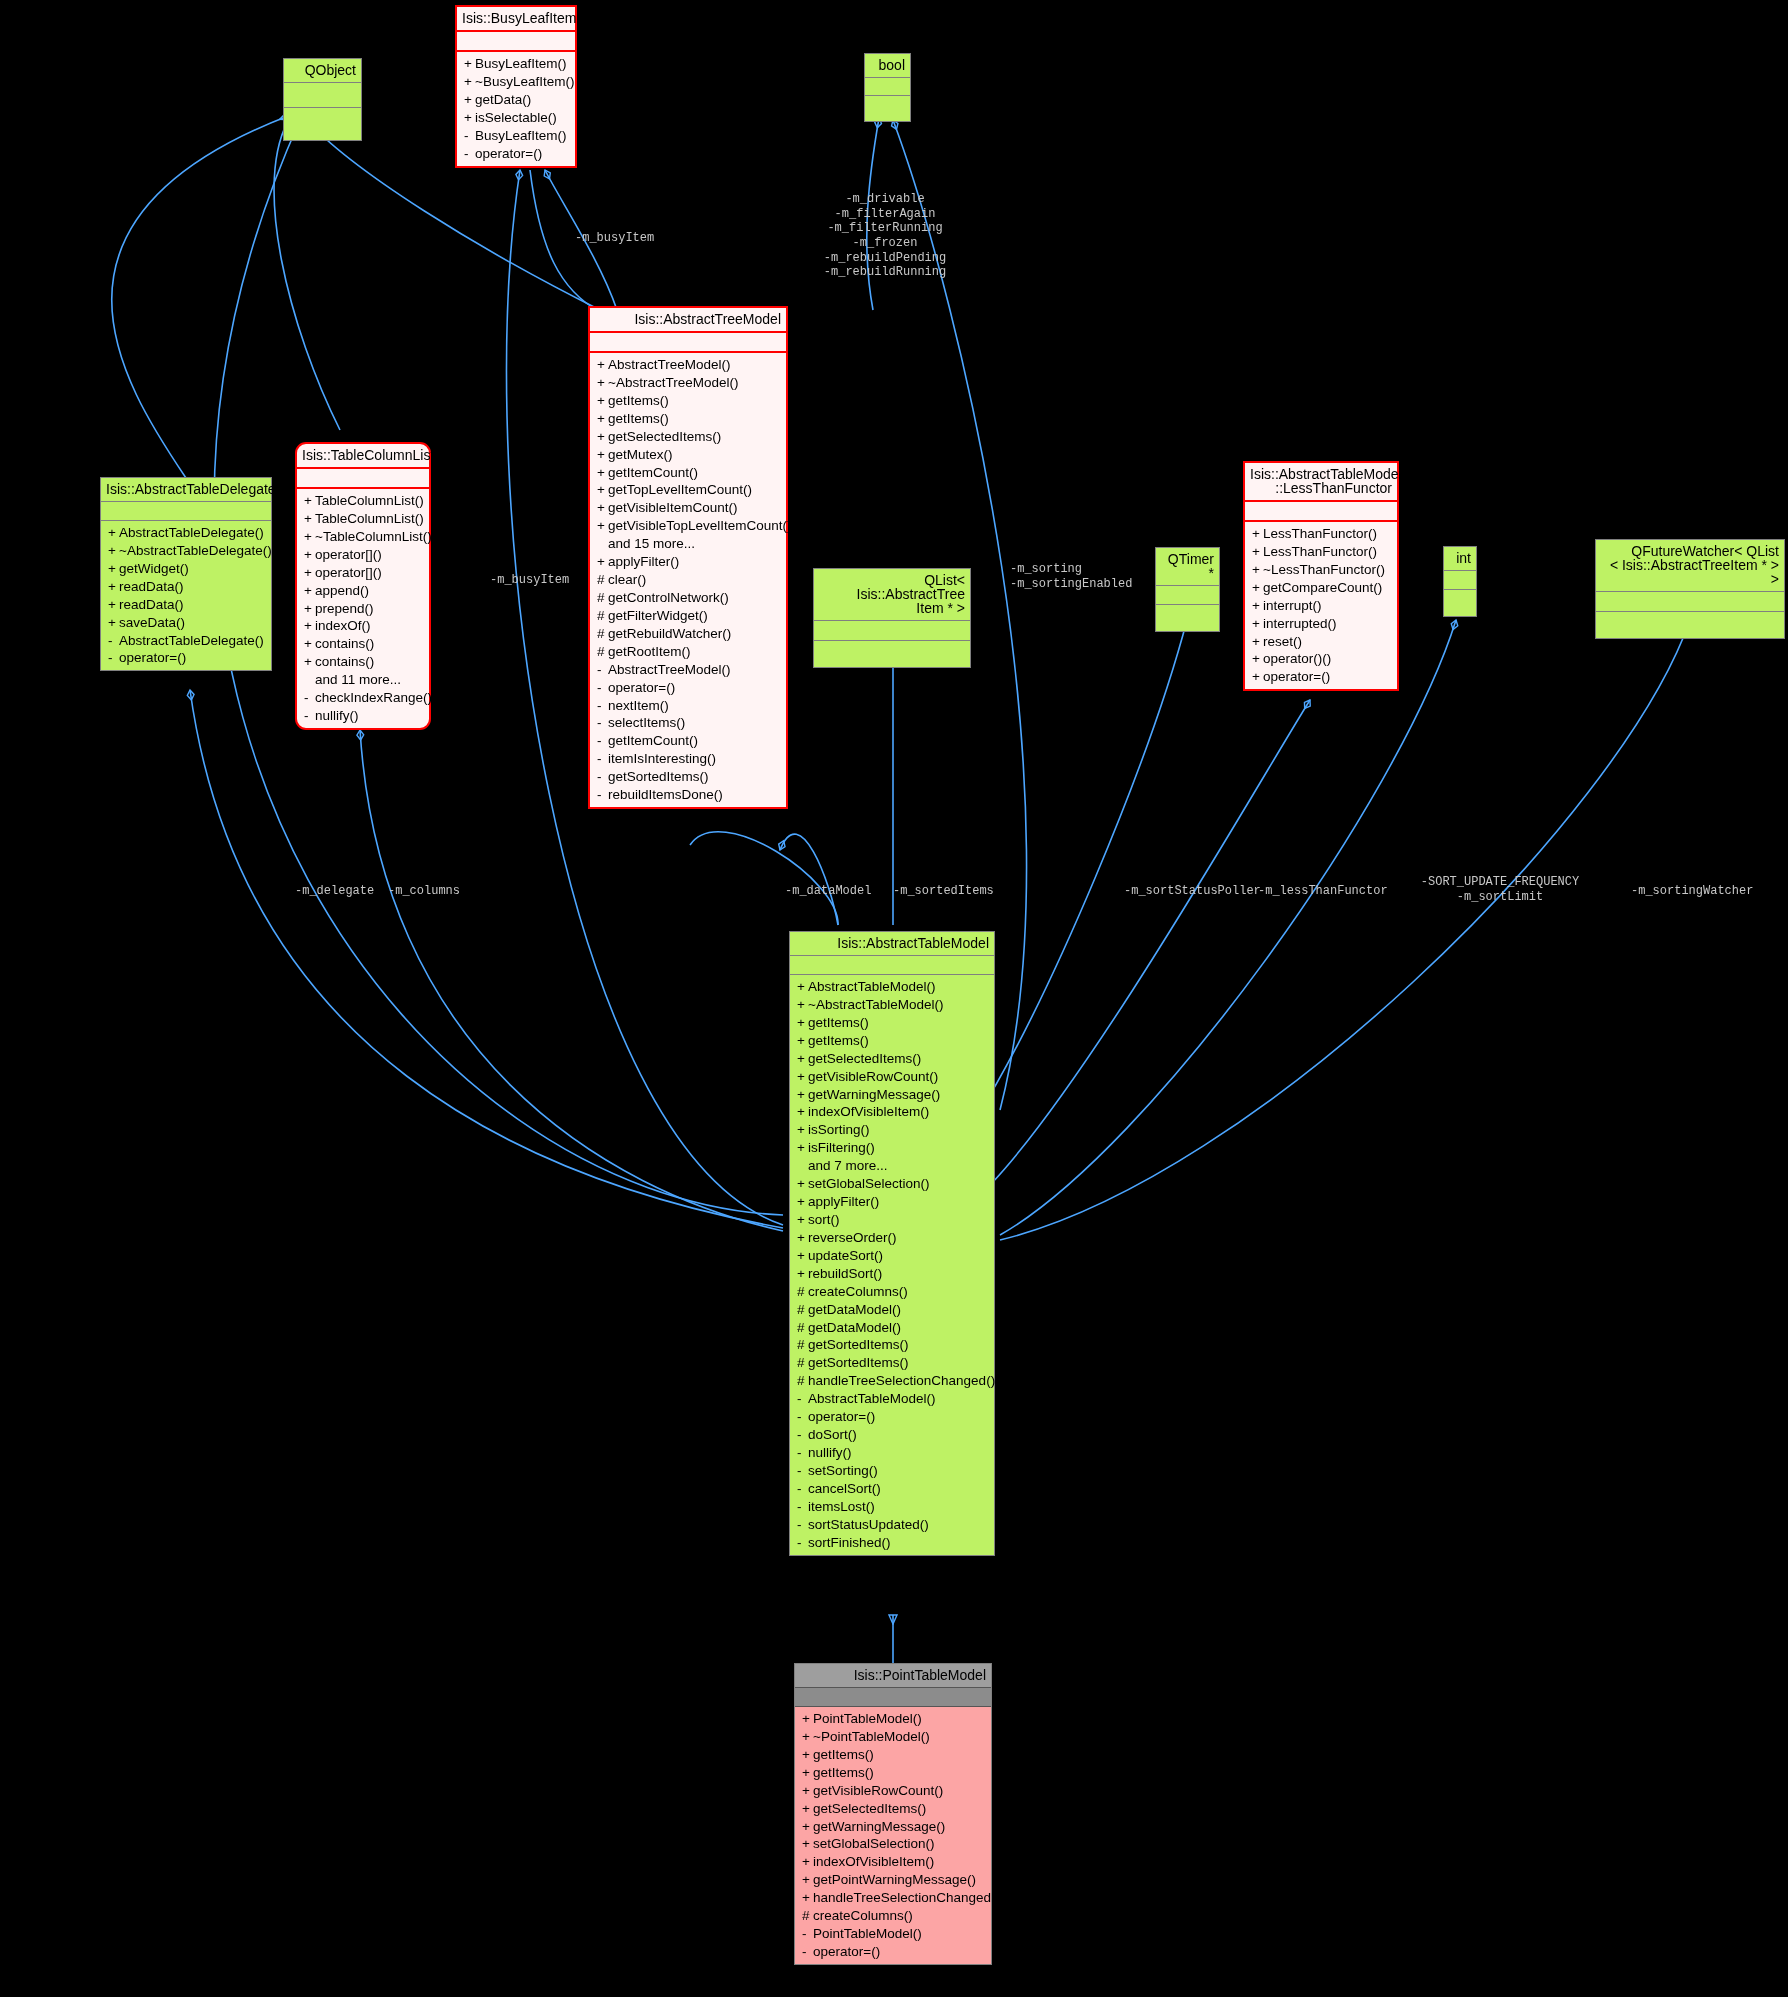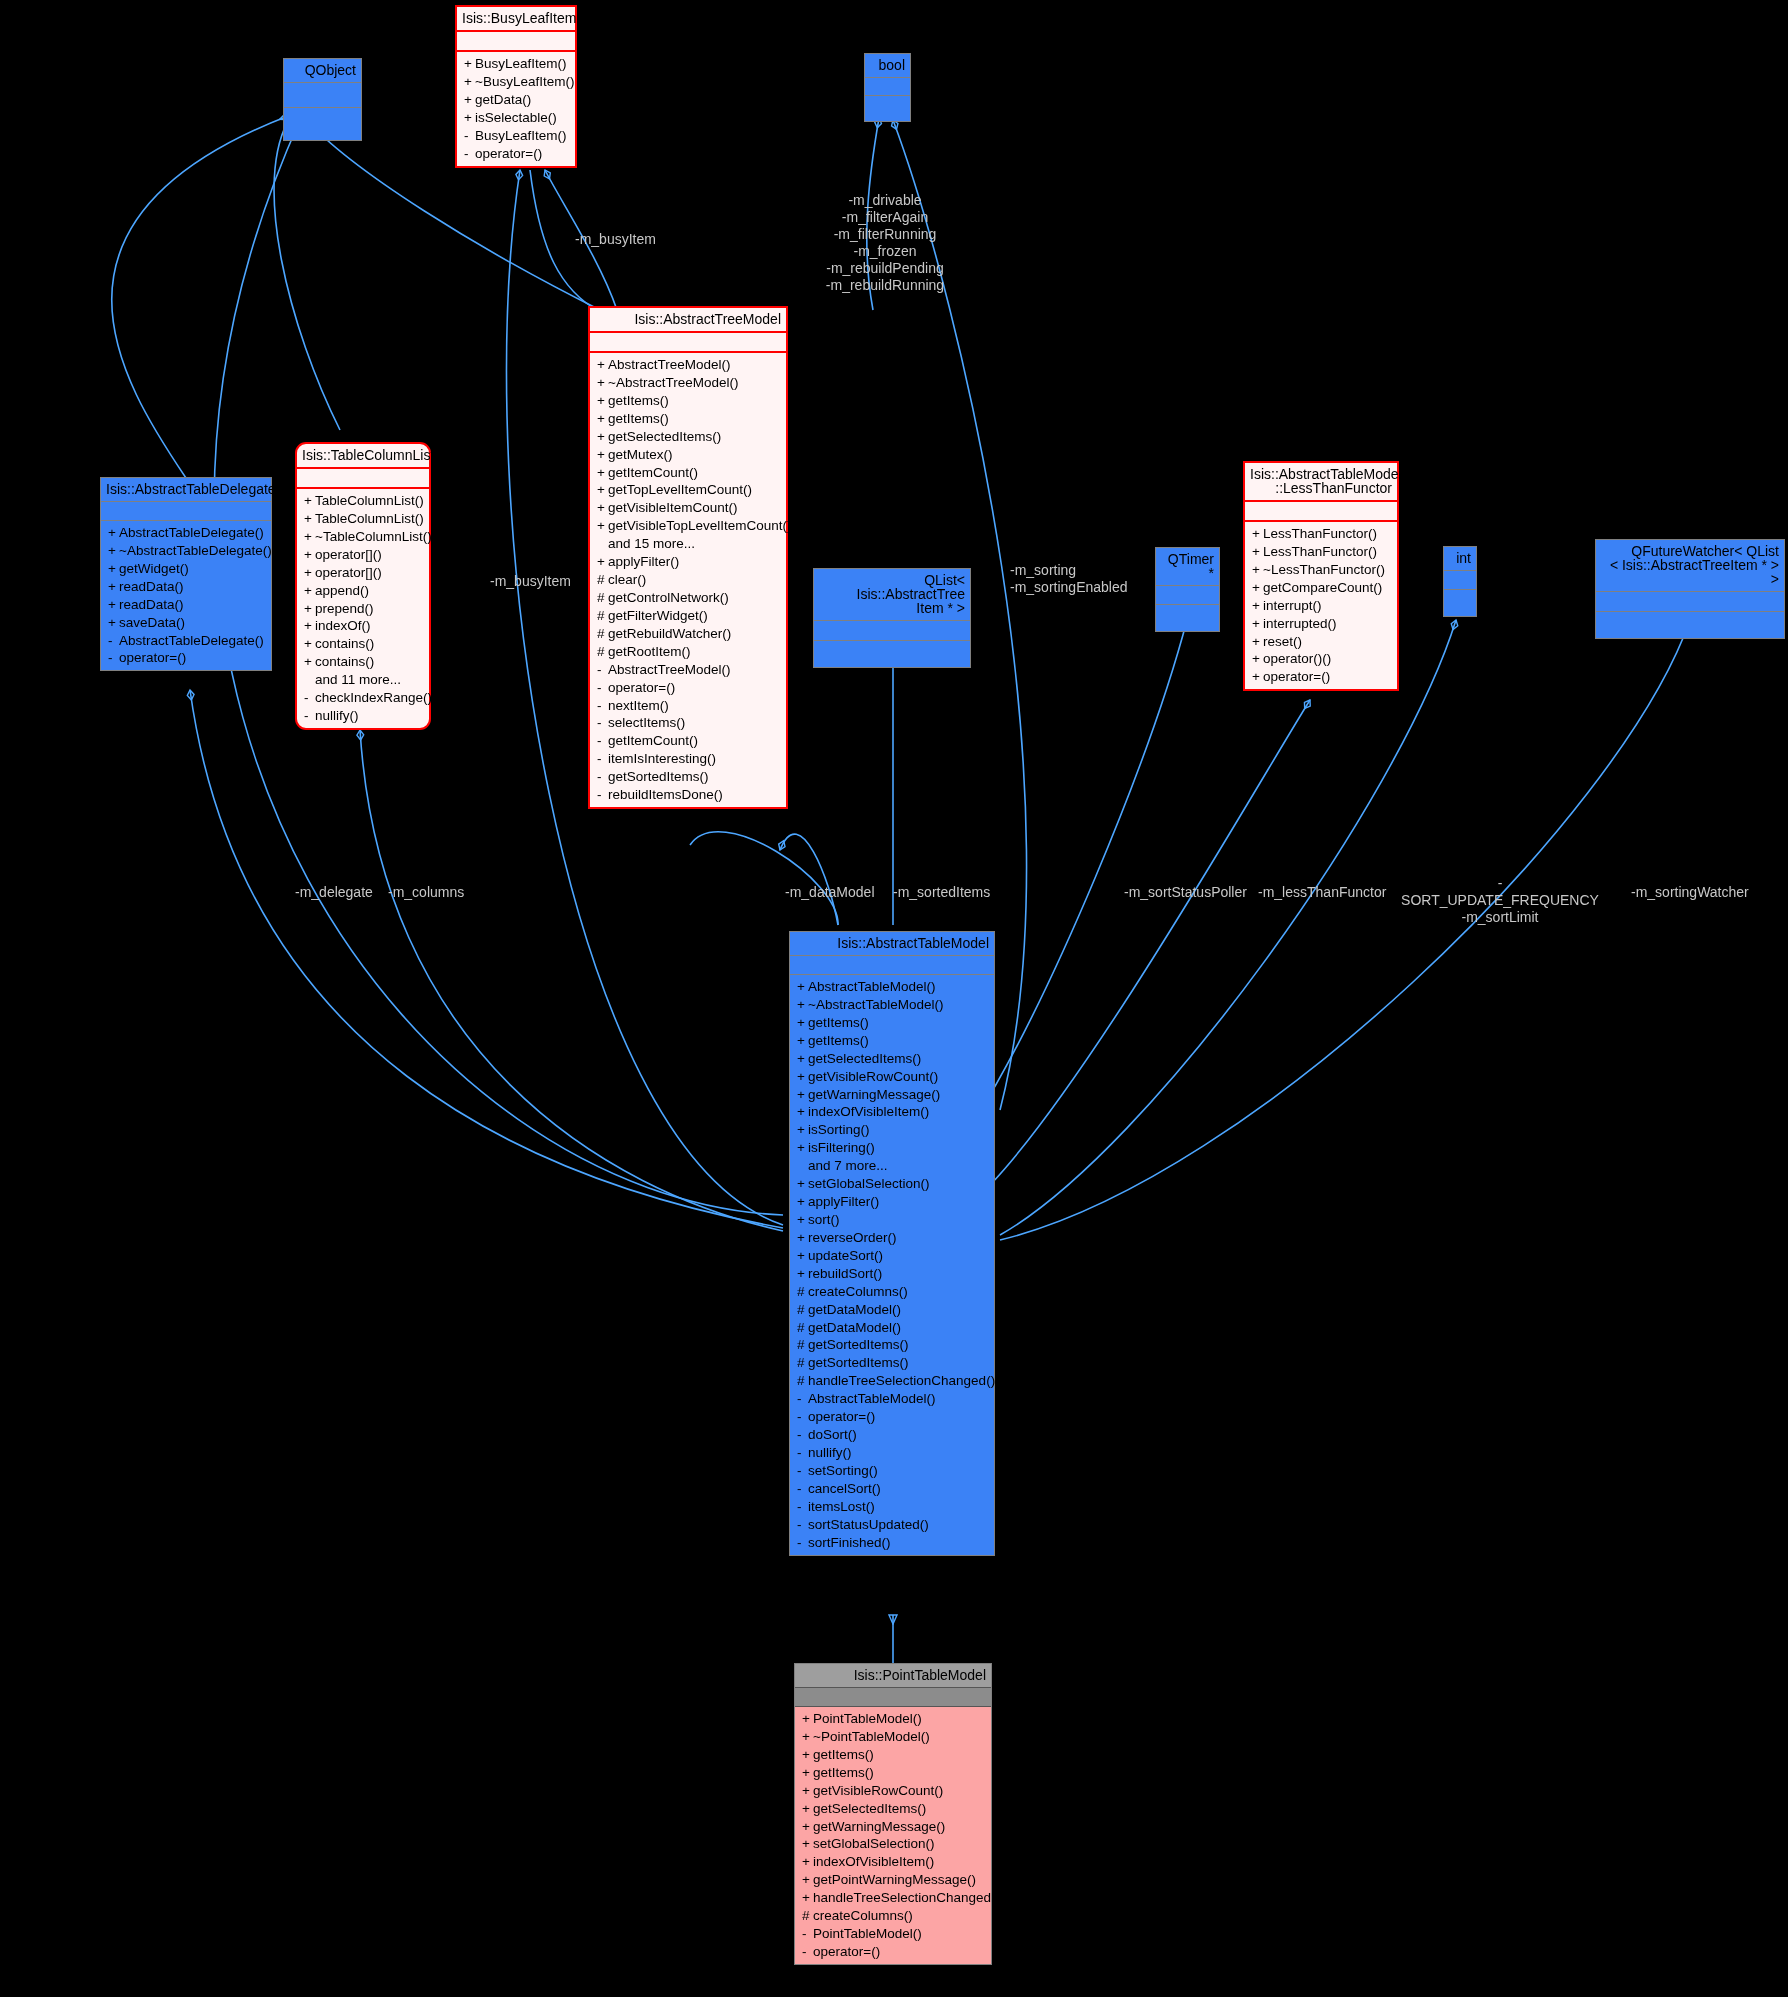--- a/index.html
+++ b/index.html
@@ -19,21 +19,21 @@
     position: absolute;
     left: 0; top: 0;
     width: 1788px;
     height: 1997px;
     pointer-events: none;
   }
   .node {
     position: absolute;
     box-sizing: border-box;
     border: 1px solid #808080;
-    background: #3b82f6;
+    background: #bef264;
     color: #000000;
     font-size: 13.5px;
     line-height: 1.0;
   }
   .node .title {
     text-align: right;
     padding: 4px 5px 5px 5px;
     border-bottom: 1px solid #808080;
     white-space: pre-line;
     font-size: 14px;
@@ -70,22 +70,22 @@
     border: 1px solid #808080;
     background: #fca5a5;
     color: #000000;
   }
   .node.focus .title { background: #9e9e9e; border-bottom: 1px solid #555; }
   .node.focus .attrs { background: #8c8c8c; border-bottom: 1px solid #555; }
 
   .edge-label {
     position: absolute;
     color: #c8c8c8;
-    font-size: 14px;
-    font-family: Liberation Sans, sans-serif;
+    font-size: 12px;
+    font-family: Liberation Mono, monospace;
     white-space: pre-line;
     text-align: center;
     line-height: 1.22;
   }
 </style>
 </head>
 <body>
 
 <div id="canvas">
 

